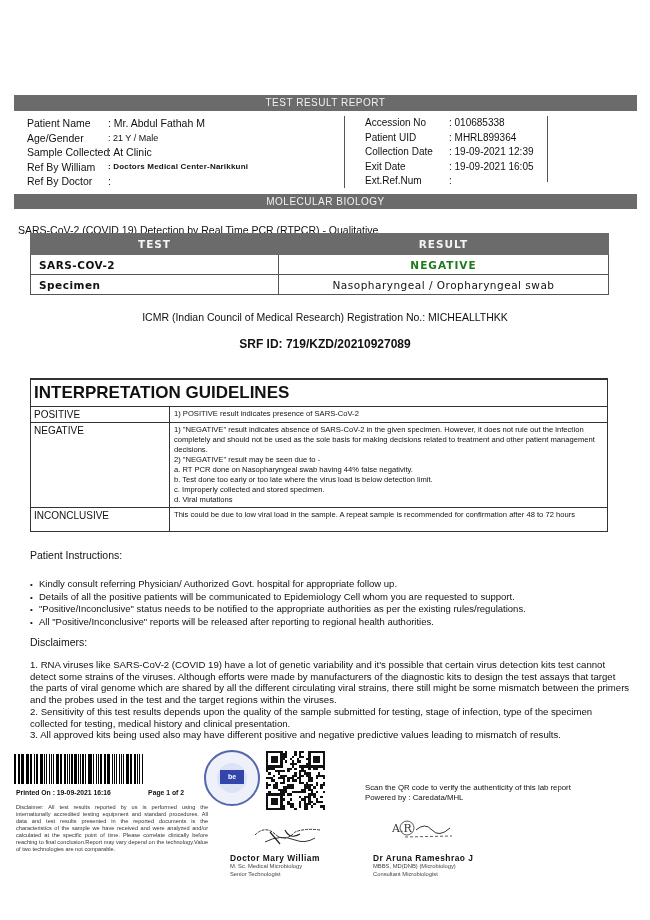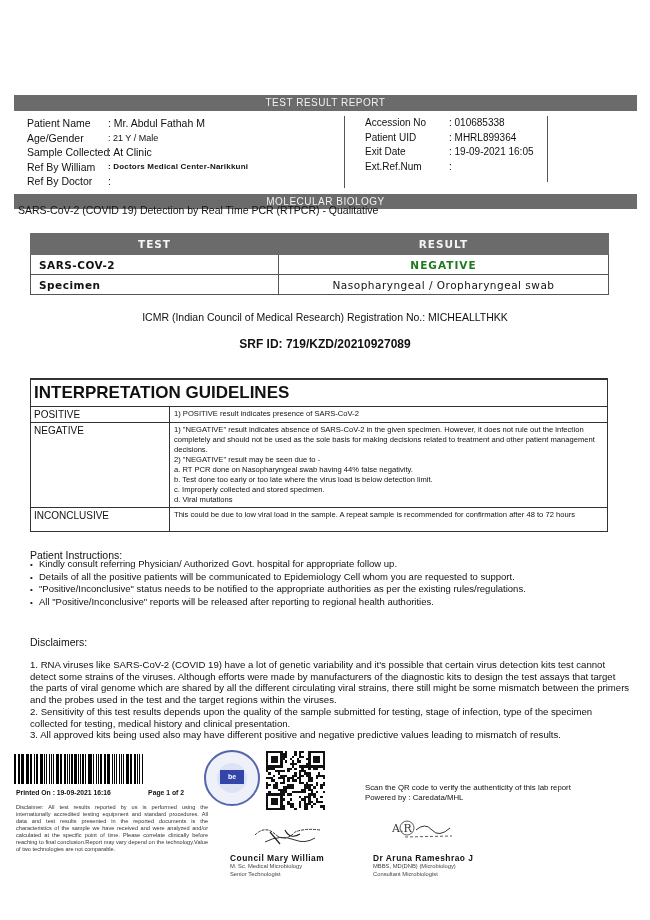--- a/index.html
+++ b/index.html
@@ -15,21 +15,21 @@
     .bar-molbio { top: 194px; height: 15px; line-height: 15px; }
 
     .info-left { position: absolute; left: 16px; top: 116px; font-size: 10.5px; line-height: 14.5px; }
     .info-right { position: absolute; left: 365px; top: 116px; font-size: 10px; line-height: 14.5px; }
     .info-row { display: flex; white-space: nowrap; }
     .info-left .lbl { width: 92px; padding-left: 11px; }
     .info-right .lbl { width 84px; width: 84px; }
     .val-small { font-size: 8px; font-weight: bold; letter-spacing: 0.2px; }
     .vline { position: absolute; width: 1px; background: #555; }
 
-    .method { position: absolute; left: 18px; top: 204px; font-size: 10.5px; }
+    .method { position: absolute; left: 18px; top: 224px; font-size: 10.5px; }
 
     .result-table {
       position: absolute; left: 30px; top: 233px; width: 579px;
       border-collapse: collapse; font-family: "DejaVu Sans", sans-serif;
     }
     .result-table th {
       background: #6b6b6b; color: #f4f4f4; font-size: 10.5px; height: 21px;
       letter-spacing: 1px; border: 1px solid #6b6b6b;
     }
     .result-table td {
@@ -45,21 +45,21 @@
     .interp {
       position: absolute; left: 30px; top: 378px; width: 578px;
       border-collapse: collapse; font-size: 8px;
     }
     .interp td { border: 1px solid #333; vertical-align: top; }
     .interp .title { font-size: 17px; font-weight: bold; padding: 3px 3px; height: 22px; border-top: 2px solid #333; }
     .interp .cat { width: 139px; font-size: 10px; padding: 2px 3px; }
     .interp .desc { padding: 2px 4px; line-height: 10px; font-size: 7.6px; }
 
     .pi-title { position: absolute; left: 30px; top: 549px; font-size: 10.5px; }
-    .bullets { position: absolute; left: 30px; top: 558px; font-size: 9.5px; line-height: 11.5px; list-style: none; }
+    .bullets { position: absolute; left: 30px; top: 578px; font-size: 9.5px; line-height: 11.5px; list-style: none; }
     .bullets li::before { content: "•"; display: inline-block; width: 9px; font-size: 8px; }
 
     .disc-title { position: absolute; left: 30px; top: 636px; font-size: 10.5px; }
     .disc-body { position: absolute; left: 30px; top: 659px; width: 600px; font-size: 9.6px; line-height: 11.7px; }
 
     .barcode { position: absolute; left: 14px; top: 754px; width: 130px; height: 30px; display: flex; gap: 0; }
     .barcode span { height: 30px; background: #000; }
     .printed { position: absolute; left: 16px; top: 789px; font-size: 6.8px; font-weight: bold; width: 190px; display: flex; justify-content: space-between; }
     .fine { position: absolute; left: 16px; top: 804px; width: 192px; font-size: 5.6px; line-height: 7px; text-align: justify; color: #333; }
 
@@ -107,20 +107,24 @@
 <div class="vline" style="left:547px; top:116px; height:66px;"></div>
 
 <div class="info-right">
   <div class="info-row">
       <span class="lbl">Accession No</span>
       <span>: 010685338</span>
     </div>
   <div class="info-row">
       <span class="lbl">Patient UID</span>
       <span>: MHRL899364</span>
+    </div>
+  <div class="info-row">
+      <span class="lbl">Collection Date</span>
+      <span>: 19-09-2021 12:39</span>
     </div>
   <div class="info-row">
       <span class="lbl">Exit Date</span>
       <span>: 19-09-2021 16:05</span>
     </div>
   <div class="info-row">
       <span class="lbl">Ext.Ref.Num</span>
       <span>:</span>
     </div>
 </div>
@@ -572,21 +576,21 @@
   <path d="M20 12 L30 24 M35 10 Q40 20 50 14" stroke="#222" stroke-width="1.2" fill="none"></path>
 </svg>
 <svg class="scribble" style="left:390px; top:818px;" width="70" height="22">
   <text x="2" y="14" font-family="DejaVu Serif, serif" font-size="11" fill="#333">A.R</text>
   <circle cx="17" cy="10" r="7" stroke="#333" fill="none" stroke-width="0.8"></circle>
   <path d="M26 12 Q35 4 42 12 T60 10" stroke="#333" fill="none"></path>
   <path d="M15 19 L62 18" stroke="#333" stroke-width="0.8" stroke-dasharray="3 2"></path>
 </svg>
 
 <div class="sig sig-a">
-  <div class="name">Council Mary William</div>
+  <div class="name">Doctor Mary William</div>
   <div class="sub">M. Sc. Medical Microbiology</div>
   <div class="sub">Senior Technologist</div>
 </div>
 <div class="sig sig-b">
   <div class="name">Dr Aruna Rameshrao  J</div>
   <div class="sub">MBBS, MD(DNB) (Microbiology)</div>
   <div class="sub">Consultant Microbiologist</div>
 </div>
 
 </body></html>

